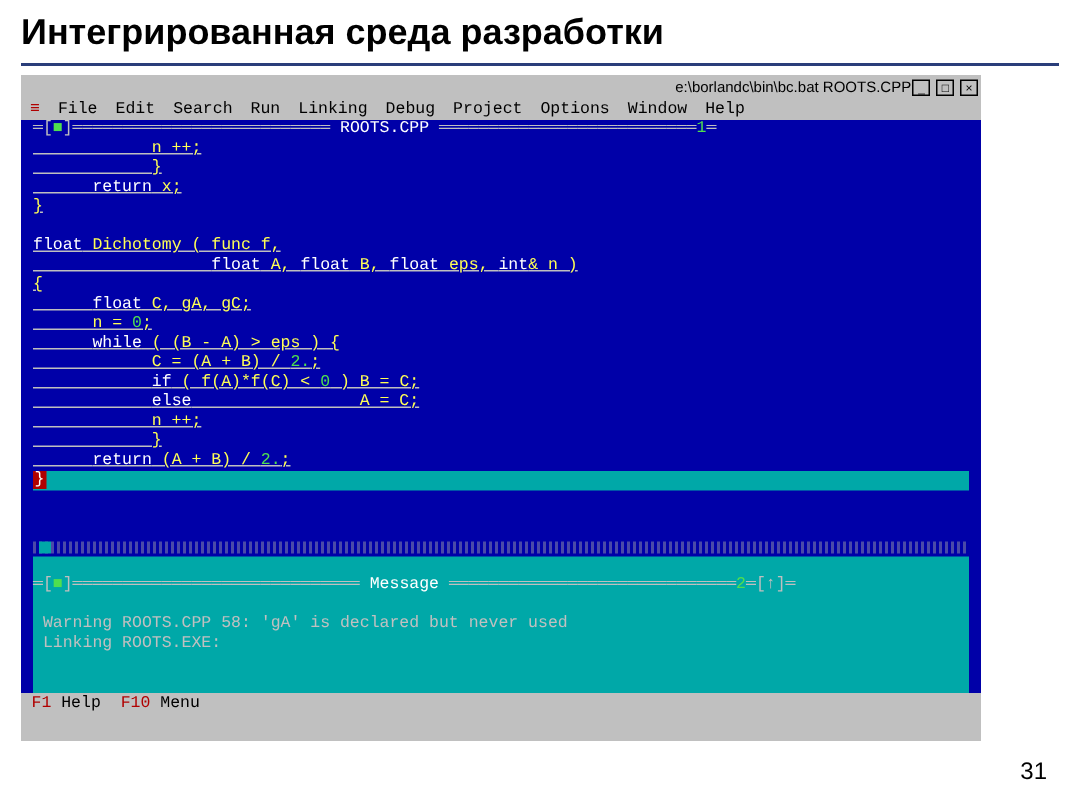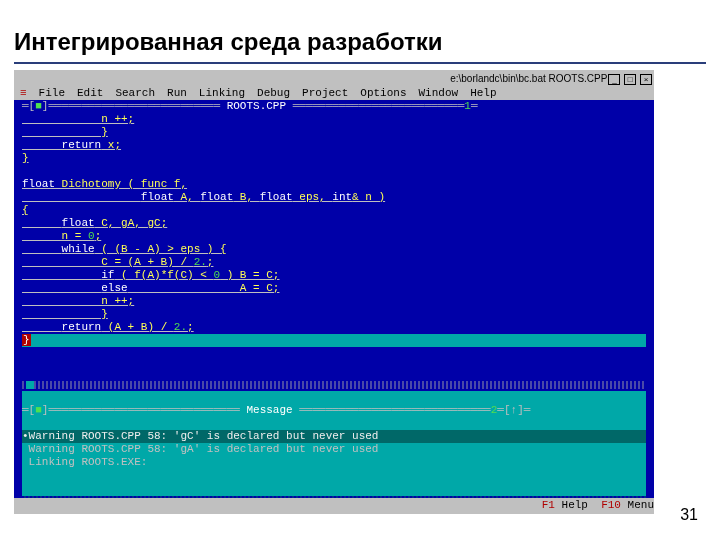--- a/index.html
+++ b/index.html
@@ -9,21 +9,20 @@
     background: #fff;
     font-family: Arial, sans-serif;
     overflow: hidden;
     position: relative;
   }
   .slide-title {
     font-size: 24px;
     font-weight: bold;
     color: #000;
     padding: 8px 14px 4px;
-    margin-top: 20px;
   }
   .title-rule {
     height: 2px;
     background: #2a3e7a;
     margin: 2px 14px 6px;
   }
   .ide-frame {
     margin: 0 14px;
     width: 640px;
     height: 444px;
@@ -134,28 +133,27 @@
     display: block;
   }
   .msg-scroll {
     height: 8px;
     margin: 0 8px;
     background: repeating-linear-gradient(90deg,#0000a8 0 2px,#003088 2px 4px);
   }
   .bottom-bar {
     position: absolute;
     left: 0; right: 0; bottom: 0;
-    height: 16px;
+    height: 32px;
     background: #c0c0c0;
     color: #000;
     padding-left: 7px;
     font-size: 11px;
     white-space: pre;
     line-height: 14px;
-    text-align: right;
   }
   .bottom-bar .hot { color: #b00000; }
   .page-num {
     position: absolute;
     right: 22px;
     bottom: 16px;
     font-size: 16px;
     color: #000;
   }
 </style>
@@ -211,21 +209,21 @@
 <span class="txt">      <span class="kw">return</span> (A + B) / <span class="lit">2.</span>;</span>
 <span class="hl-line"><span class="cursor">}</span>                                                                    </span></div>
   </div>
 
   <div class="hscroll">
       <div class="thumb"></div>
     </div>
 
   <div class="msg-panel">
 <div class="msg-top">═[<span class="g">■</span>]═════════════════════════════ <span class="mlabel">Message</span> ═════════════════════════════<span class="g">2</span>═[↑]═</div>
-<span class="msg-line-dark">•Warning ROOTS.CPP 58: 'gC' is declared but never used</span><span> Warning ROOTS.CPP 58: 'gA' is declared but never used</span>
+<span> Warning ROOTS.CPP 58: 'gA' is declared but never used</span>
 <span> Linking ROOTS.EXE:</span>
   </div>
   <div class="msg-scroll"></div>
 
   <div class="bottom-bar"><span class="hot">F1</span><span> Help  </span><span class="hot">F10</span><span> Menu</span></div>
 </div>
 
 <div class="page-num">31</div>
 
 </body></html>

